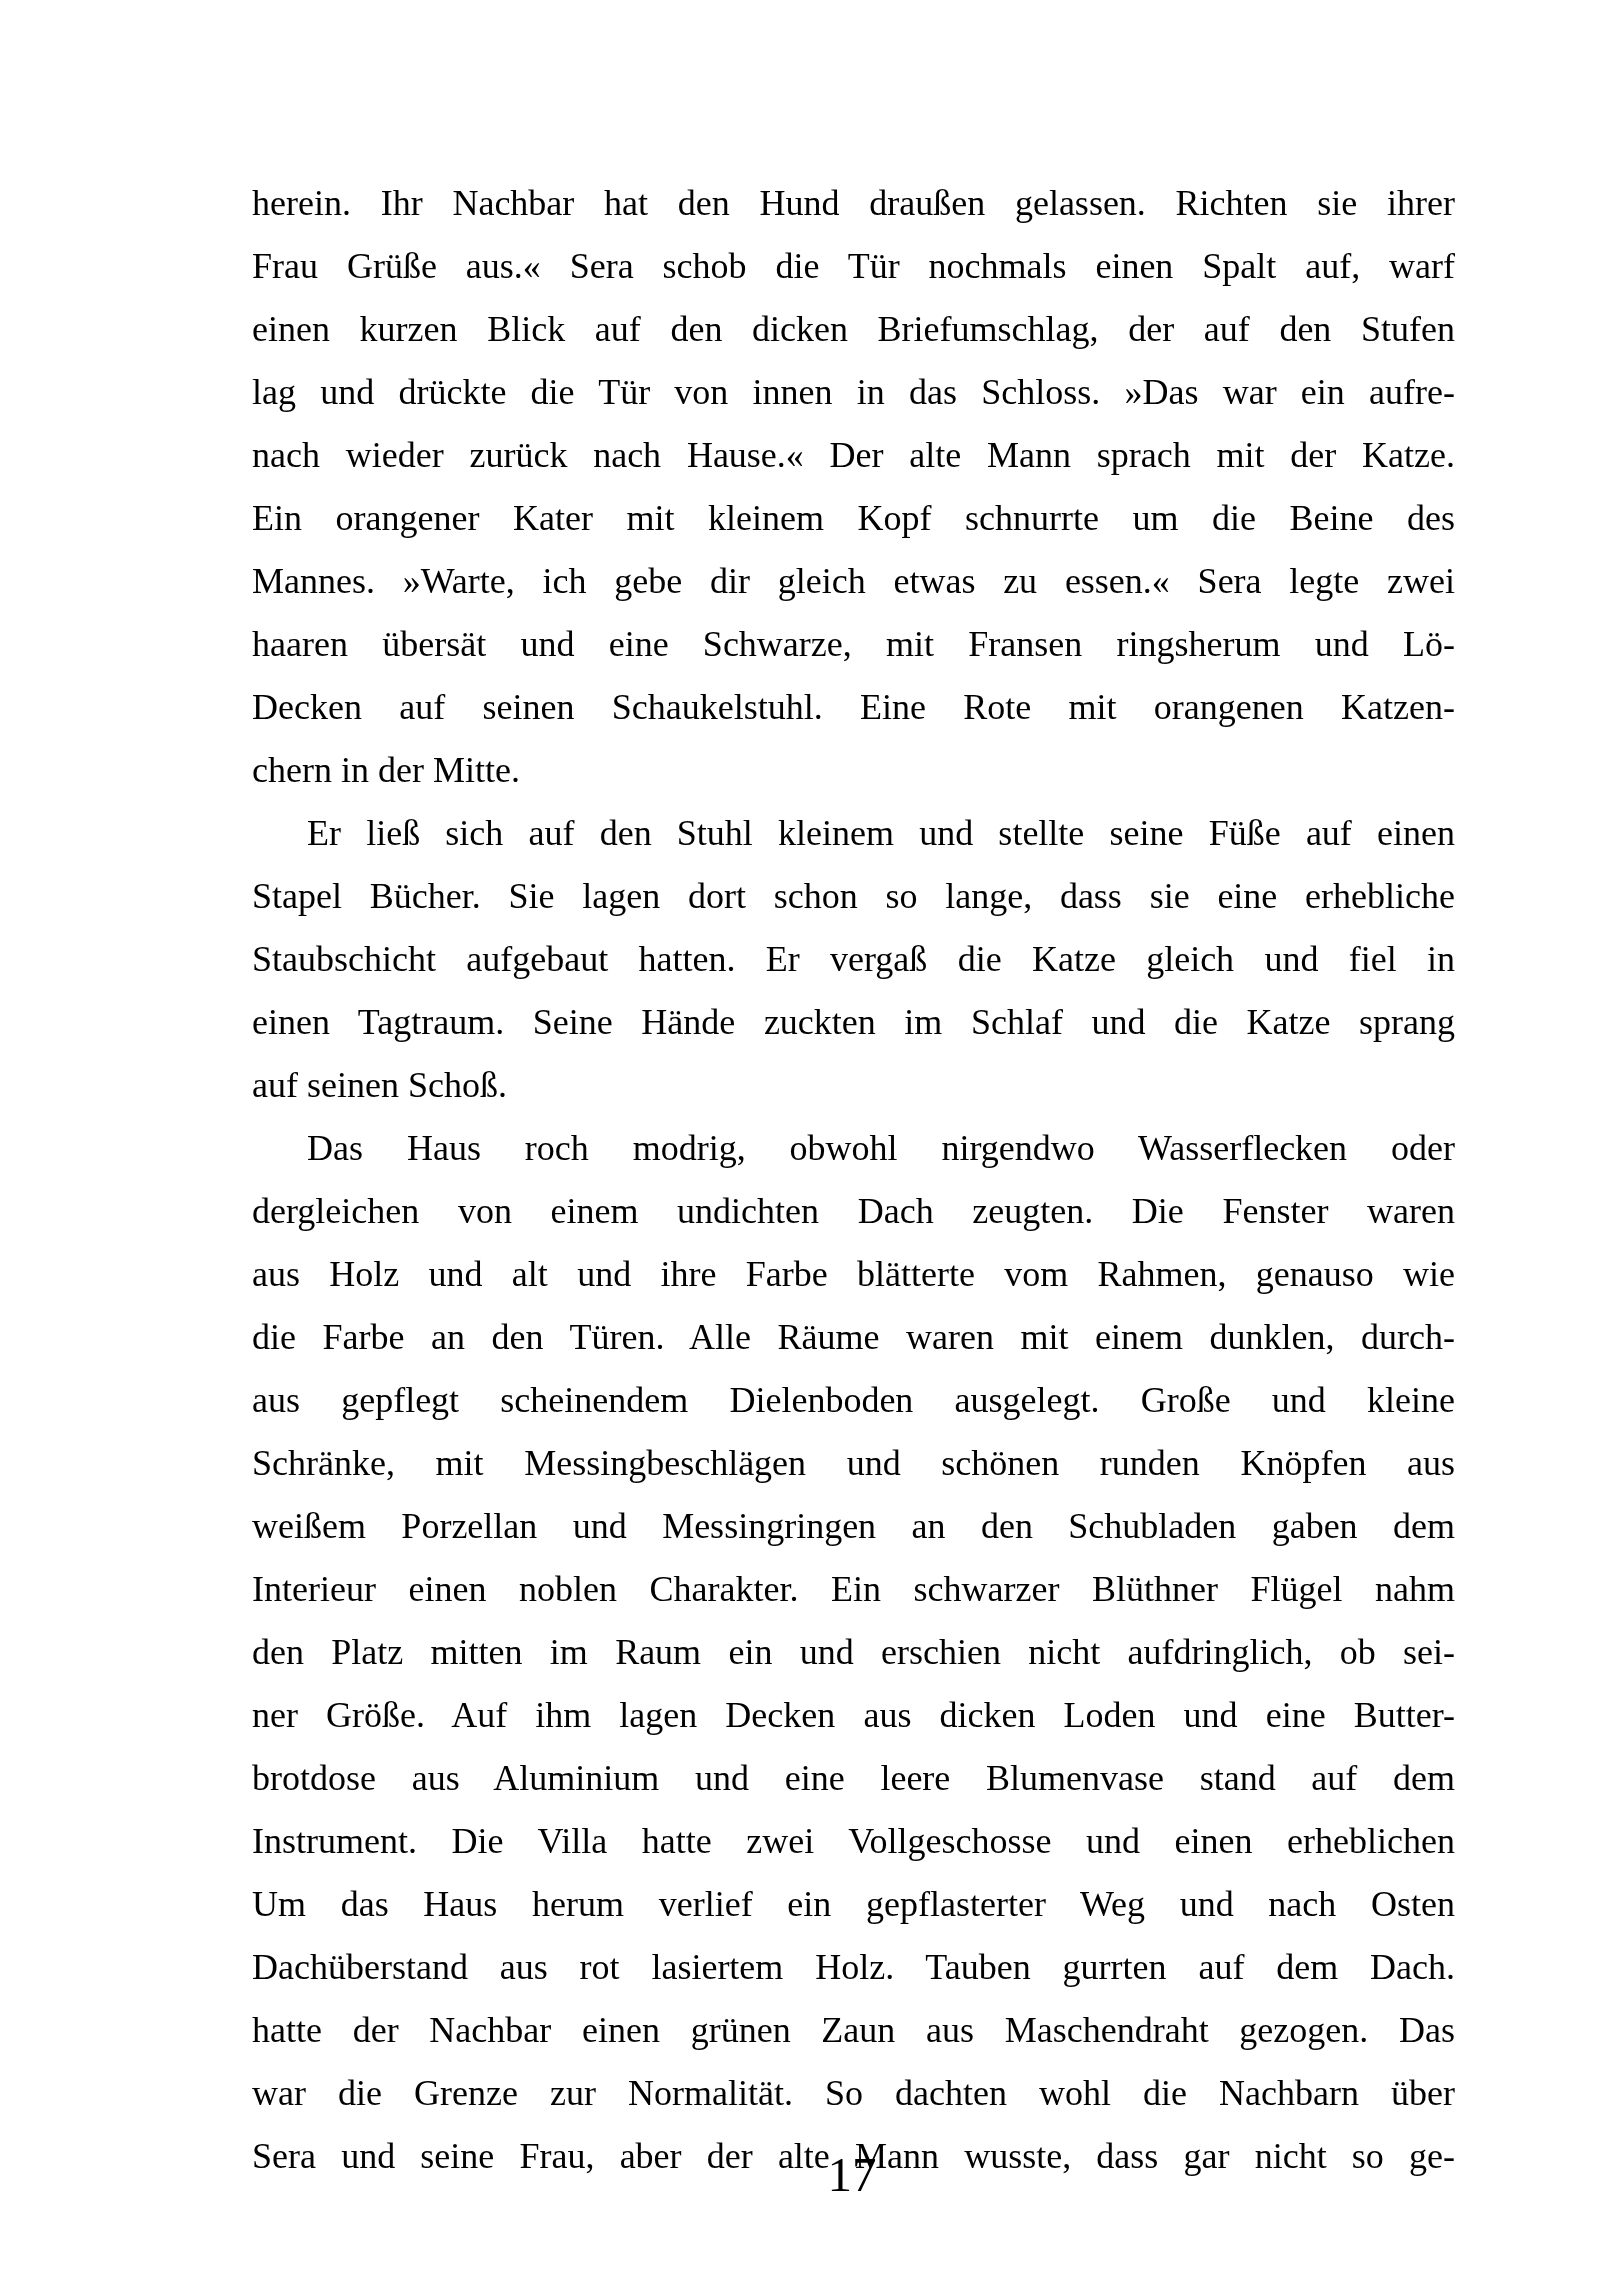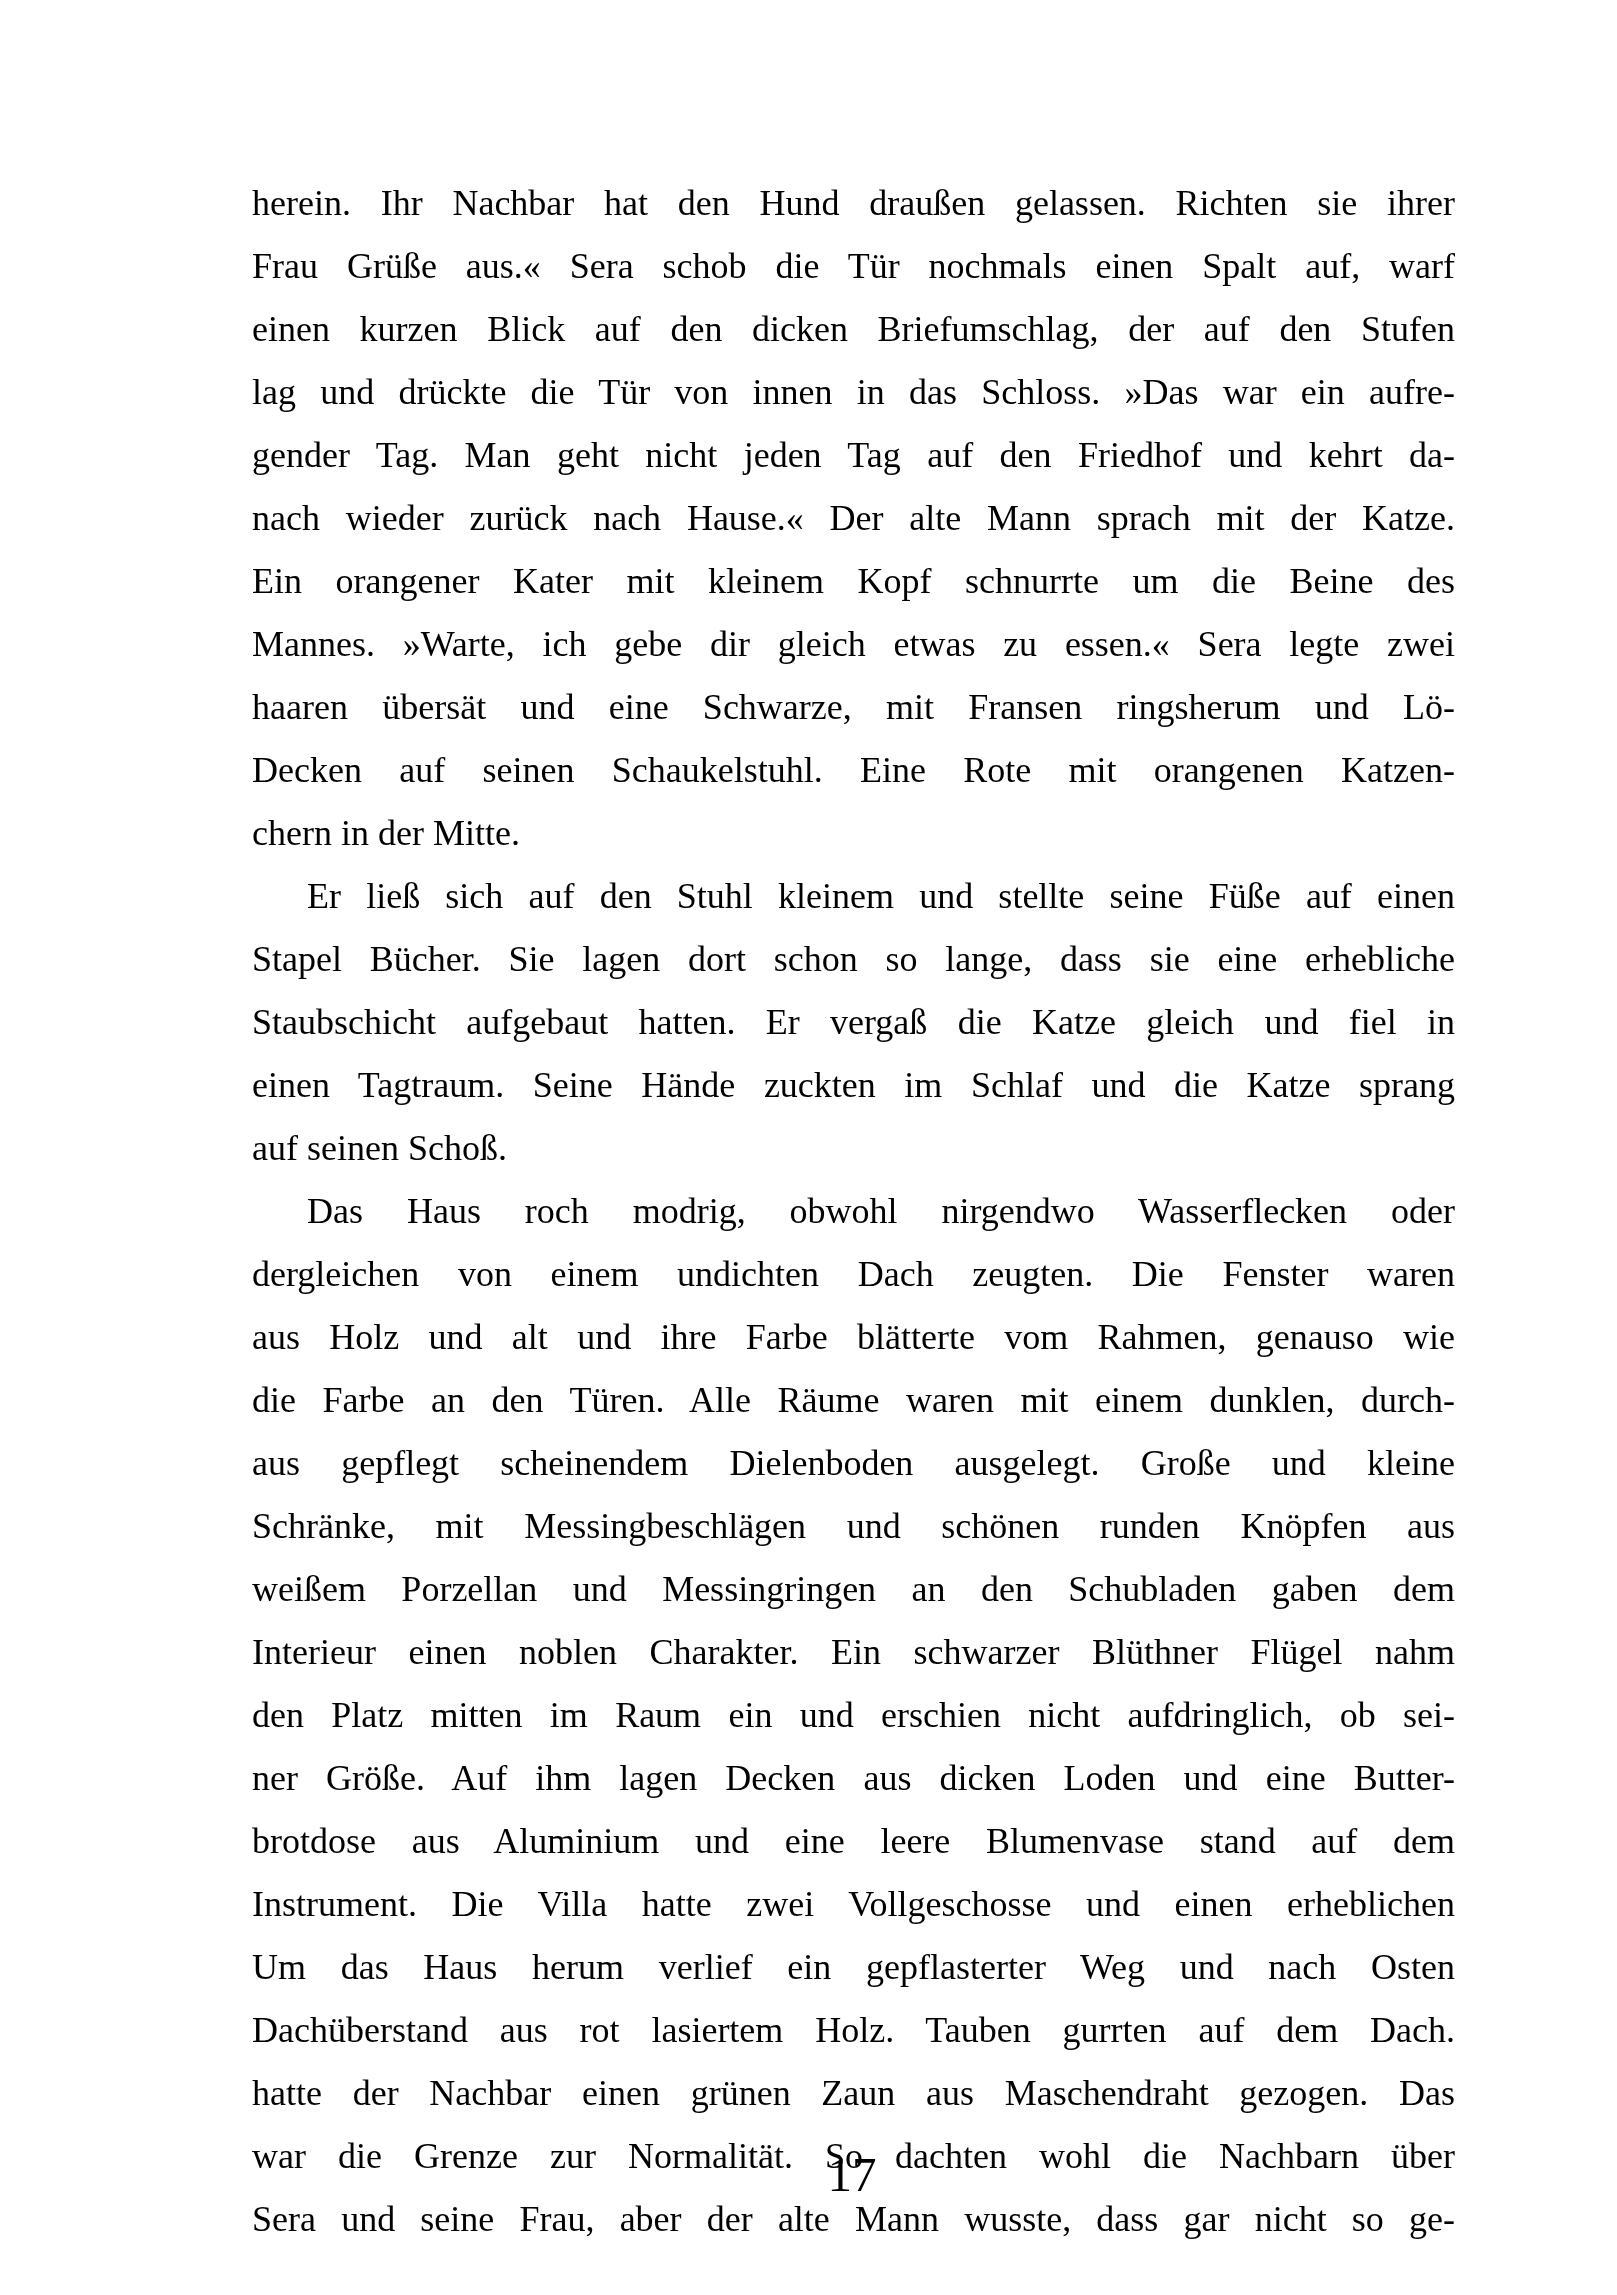--- a/index.html
+++ b/index.html
@@ -60,21 +60,20 @@
 <body>
 
 <div class="page">
   <div class="text-block">
 
     <div>
       <span class="line">herein. Ihr Nachbar hat den Hund draußen gelassen. Richten sie ihrer</span>
       <span class="line">Frau Grüße aus.« Sera schob die Tür nochmals einen Spalt auf, warf</span>
       <span class="line">einen kurzen Blick auf den dicken Briefumschlag, der auf den Stufen</span>
       <span class="line">lag und drückte die Tür von innen in das Schloss. »Das war ein aufre-</span>
-      <span class="line">gender Tag. Man geht nicht jeden Tag auf den Friedhof und kehrt da-</span>
       <span class="line">nach wieder zurück nach Hause.« Der alte Mann sprach mit der Katze.</span>
       <span class="line">Ein orangener Kater mit kleinem Kopf schnurrte um die Beine des</span>
       <span class="line">Mannes. »Warte, ich gebe dir gleich etwas zu essen.« Sera legte zwei</span>
       <span class="line">haaren übersät und eine Schwarze, mit Fransen ringsherum und Lö-</span>
       <span class="line">Decken auf seinen Schaukelstuhl. Eine Rote mit orangenen Katzen-</span>
       <span class="line last">chern in der Mitte.</span>
     </div>
 
     <div>
       <span class="line indent">Er ließ sich auf den Stuhl kleinem und stellte seine Füße auf einen</span>

